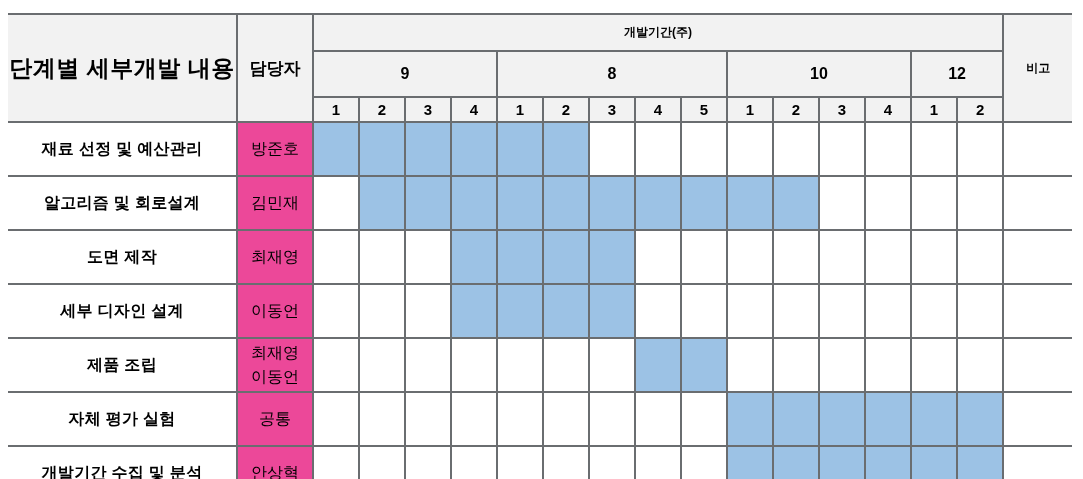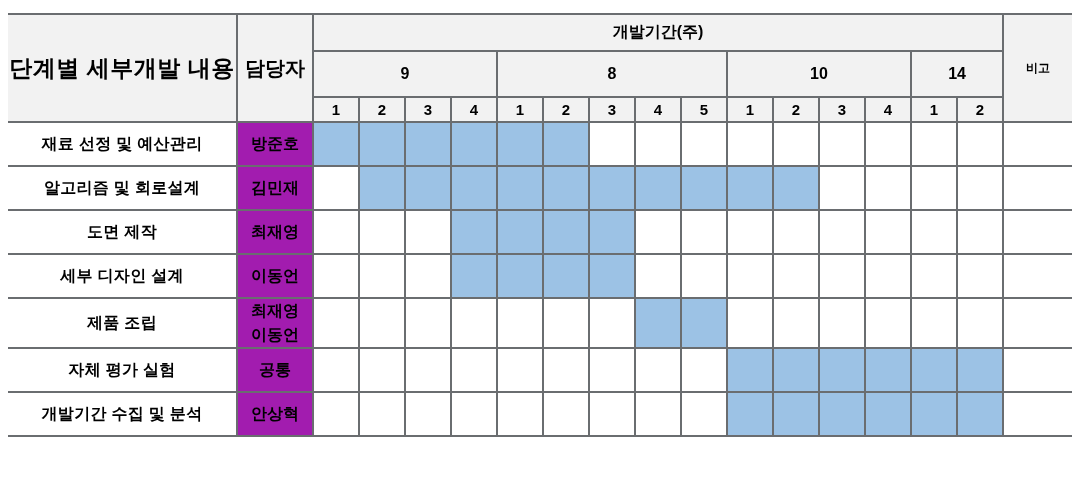--- a/index.html
+++ b/index.html
@@ -28,31 +28,31 @@
     text-align:center;
     vertical-align:middle;
     overflow:hidden;
   }
   
   .gantt tr > *:first-child{border-left:none;}
   .gantt tr > *:last-child{border-right:none;}
 
   .gantt thead th{background:var(--header-bg);font-weight:bold;}
   .gantt th.corner{font-size:23px;letter-spacing:0.5px;}
-  .gantt th.ownerh{font-size:20px;}
-  .gantt th.period{font-size:16px;height:35px;}
+  .gantt th.ownerh{font-size:17px;}
+  .gantt th.period{font-size:12px;height:35px;}
   .gantt th.remarksh{font-size:12px;}
   .gantt tr.months-row{height:46px;}
   .gantt tr.months-row th{font-size:16px;}
   .gantt tr.weeks-row{height:25px;}
   .gantt tr.weeks-row th{font-size:15px;}
 
-  .gantt tbody tr{height:44px;}
+  .gantt tbody tr{height:54px;}
   .gantt td.task{font-weight:bold;font-size:16px;background:#ffffff;letter-spacing:0.3px;}
-  .gantt td.owner{font-weight:bold;font-size:16px;background:#a21caf;white-space:pre-line;line-height:24px;}
+  .gantt td.owner{font-weight:normal;font-size:16px;background:#ec4899;white-space:pre-line;line-height:24px;}
   .gantt td.week{background:#ffffff;}
   .gantt td.week.fill{background:var(--bar);}
   .gantt td.remarks{background:#ffffff;}
 </style>
 </head>
 <body>
 
 <table class="gantt">
   <colgroup id="colgroup">
       <col style="width: 229px;">
@@ -78,21 +78,21 @@
     <tr>
       <th class="corner" rowspan="3">단계별 세부개발 내용</th>
       <th class="ownerh" rowspan="3">담당자</th>
       <th class="period" id="period-cell" colspan="15">개발기간(주)</th>
       <th class="remarksh" rowspan="3">비고</th>
     </tr>
     <tr class="months-row" id="months-row">
         <th colspan="4">9</th>
         <th colspan="5">8</th>
         <th colspan="4">10</th>
-        <th colspan="2">14</th>
+        <th colspan="2">12</th>
       </tr>
     <tr class="weeks-row" id="weeks-row">
         <th>1</th>
         <th>2</th>
         <th>3</th>
         <th>4</th>
         <th>1</th>
         <th>2</th>
         <th>3</th>
         <th>4</th>

